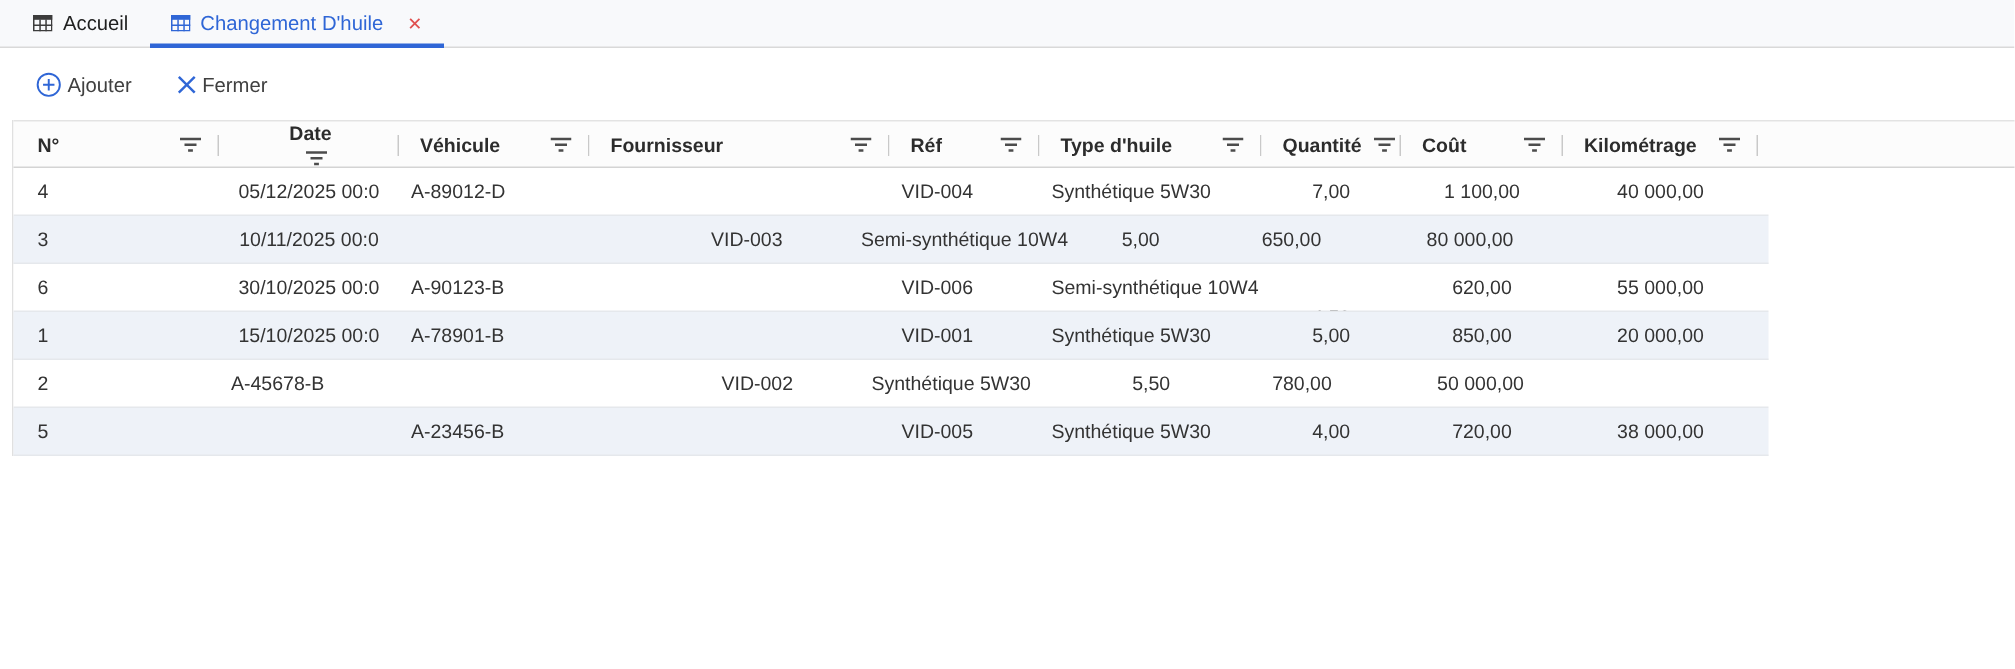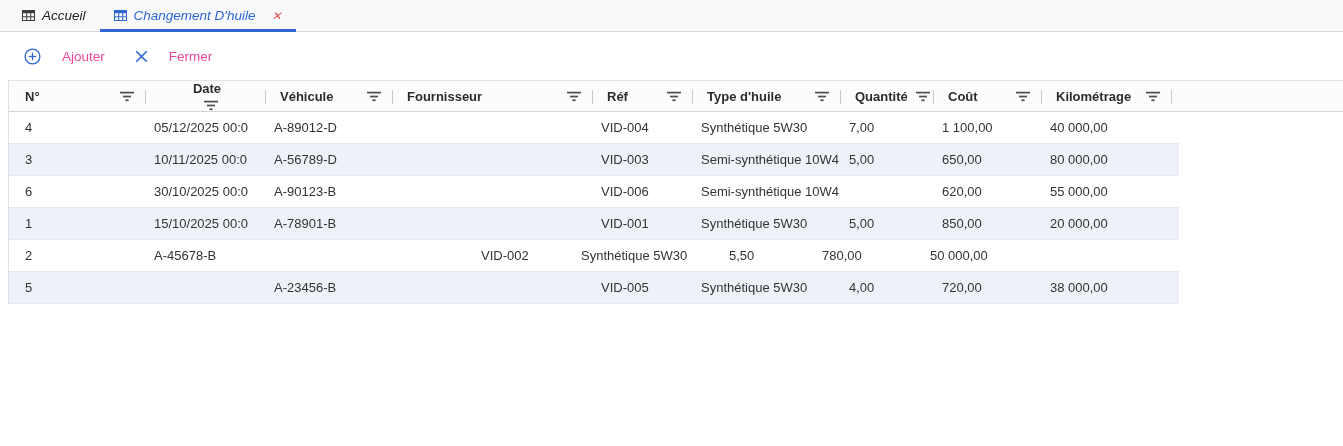--- a/index.html
+++ b/index.html
@@ -3,34 +3,34 @@
 <meta charset="utf-8">
 <style>
   * { margin: 0; padding: 0; box-sizing: border-box; }
   html, body { width: 1343px; height: 446px; overflow: hidden; background: #ffffff;
     font-family: "Liberation Sans", sans-serif; }
 
   
   .tabbar { display: flex; align-items: stretch; height: 32px; background: #f8f9fb;
     border-bottom: 1px solid #d9d9d9; padding-left: 8px; }
   .tab { position: relative; display: flex; align-items: center; gap: 7px;
-    padding: 0 14px; font-size: 13.5px; color: #1f1f1f; cursor: default; font-style: italic; }
+    padding: 0 14px; font-size: 13.5px; color: #1f1f1f; cursor: default; }
   .tab .tbl-icon { display: inline-flex; color: #3c3c3c; }
   .tab.active { color: #2f66d6; }
   .tab.active .tbl-icon { color: #2f66d6; }
   .tab.active::after { content: ""; position: absolute; left: 0; right: 0; bottom: -1px;
     height: 3px; background: #2f66d6; }
   .tab-close { color: #e0504f; font-size: 12px; margin-left: 9px; line-height: 1;
     cursor: pointer; }
 
   
   .toolbar { display: flex; align-items: center; height: 48px; padding-left: 24px;
     background: #ffffff; gap: 30px; }
-  .tb-btn { display: inline-flex; align-items: center; gap: 21px; background: none;
-    border: none; color: #ec4899; font-size: 13.5px; font-family: inherit;
+  .tb-btn { display: inline-flex; align-items: center; gap: 4px; background: none;
+    border: none; color: #404040; font-size: 13.5px; font-family: inherit;
     cursor: pointer; padding: 0; }
   .tb-btn .ic { display: inline-flex; color: #2f66d6; }
 
   
   .grid { margin-left: 8px; border-left: 1px solid #e0e0e0; }
   .grid-header { display: flex; height: 32px; width: 1335px; background: #fcfcfc;
     border-top: 1px solid #e3e3e3; border-bottom: 1px solid #d4d4d4; }
   .hcell { position: relative; display: flex; align-items: center;
     justify-content: space-between; padding: 0 12px 0 14px; height: 100%;
     overflow: hidden; white-space: nowrap; }
@@ -39,21 +39,21 @@
     width: 1px; background: #c9c9c9; }
   .hlabel { font-size: 13px; font-weight: 700; color: #2c2c2c; }
   .filter { display: inline-flex; margin-left: 8px; cursor: pointer; flex: none; }
 
   .grid-row { display: flex; height: 32px; width: 1170px;
     border-bottom: 1px solid #e5e8ec; background: #ffffff; }
   .grid-row.alt { background: #eef2f8; }
   .cell { font-size: 13px; color: #333333; line-height: 31px; padding: 0 8px;
     overflow: hidden; white-space: nowrap; }
   .cell:first-child { padding-left: 16px; }
-  .cell.right { text-align: left; }
+  .cell.right { text-align: center; }
 </style>
 </head>
 <body>
 
 <div class="tabbar">
   <div class="tab">
     <span class="tbl-icon">
       <svg width="13" height="11" viewBox="0 0 13 11">
           <rect x="0.5" y="0.5" width="12" height="10" fill="none" stroke="currentColor"></rect>
           <rect x="0" y="0" width="13" height="3.2" fill="currentColor"></rect>
@@ -202,21 +202,20 @@
         <div class="cell" style="width: 200px;"></div>
         <div class="cell" style="width: 100px;">VID-004</div>
         <div class="cell" style="width: 148px;">Synthétique 5W30</div>
         <div class="cell right" style="width: 93px;">7,00</div>
         <div class="cell right" style="width: 108px;">1 100,00</div>
         <div class="cell right" style="width: 130px;">40 000,00</div>
       </div>
       <div class="grid-row alt">
         <div class="cell" style="width: 137px;">3</div>
         <div class="cell right" style="width: 120px;">10/11/2025 00:0</div>
-        <div class="cell" style="width: 127px;">A-56789-D</div>
         <div class="cell" style="width: 200px;"></div>
         <div class="cell" style="width: 100px;">VID-003</div>
         <div class="cell" style="width: 148px;">Semi-synthétique 10W4</div>
         <div class="cell right" style="width: 93px;">5,00</div>
         <div class="cell right" style="width: 108px;">650,00</div>
         <div class="cell right" style="width: 130px;">80 000,00</div>
       </div>
       <div class="grid-row">
         <div class="cell" style="width: 137px;">6</div>
         <div class="cell right" style="width: 120px;">30/10/2025 00:0</div>

